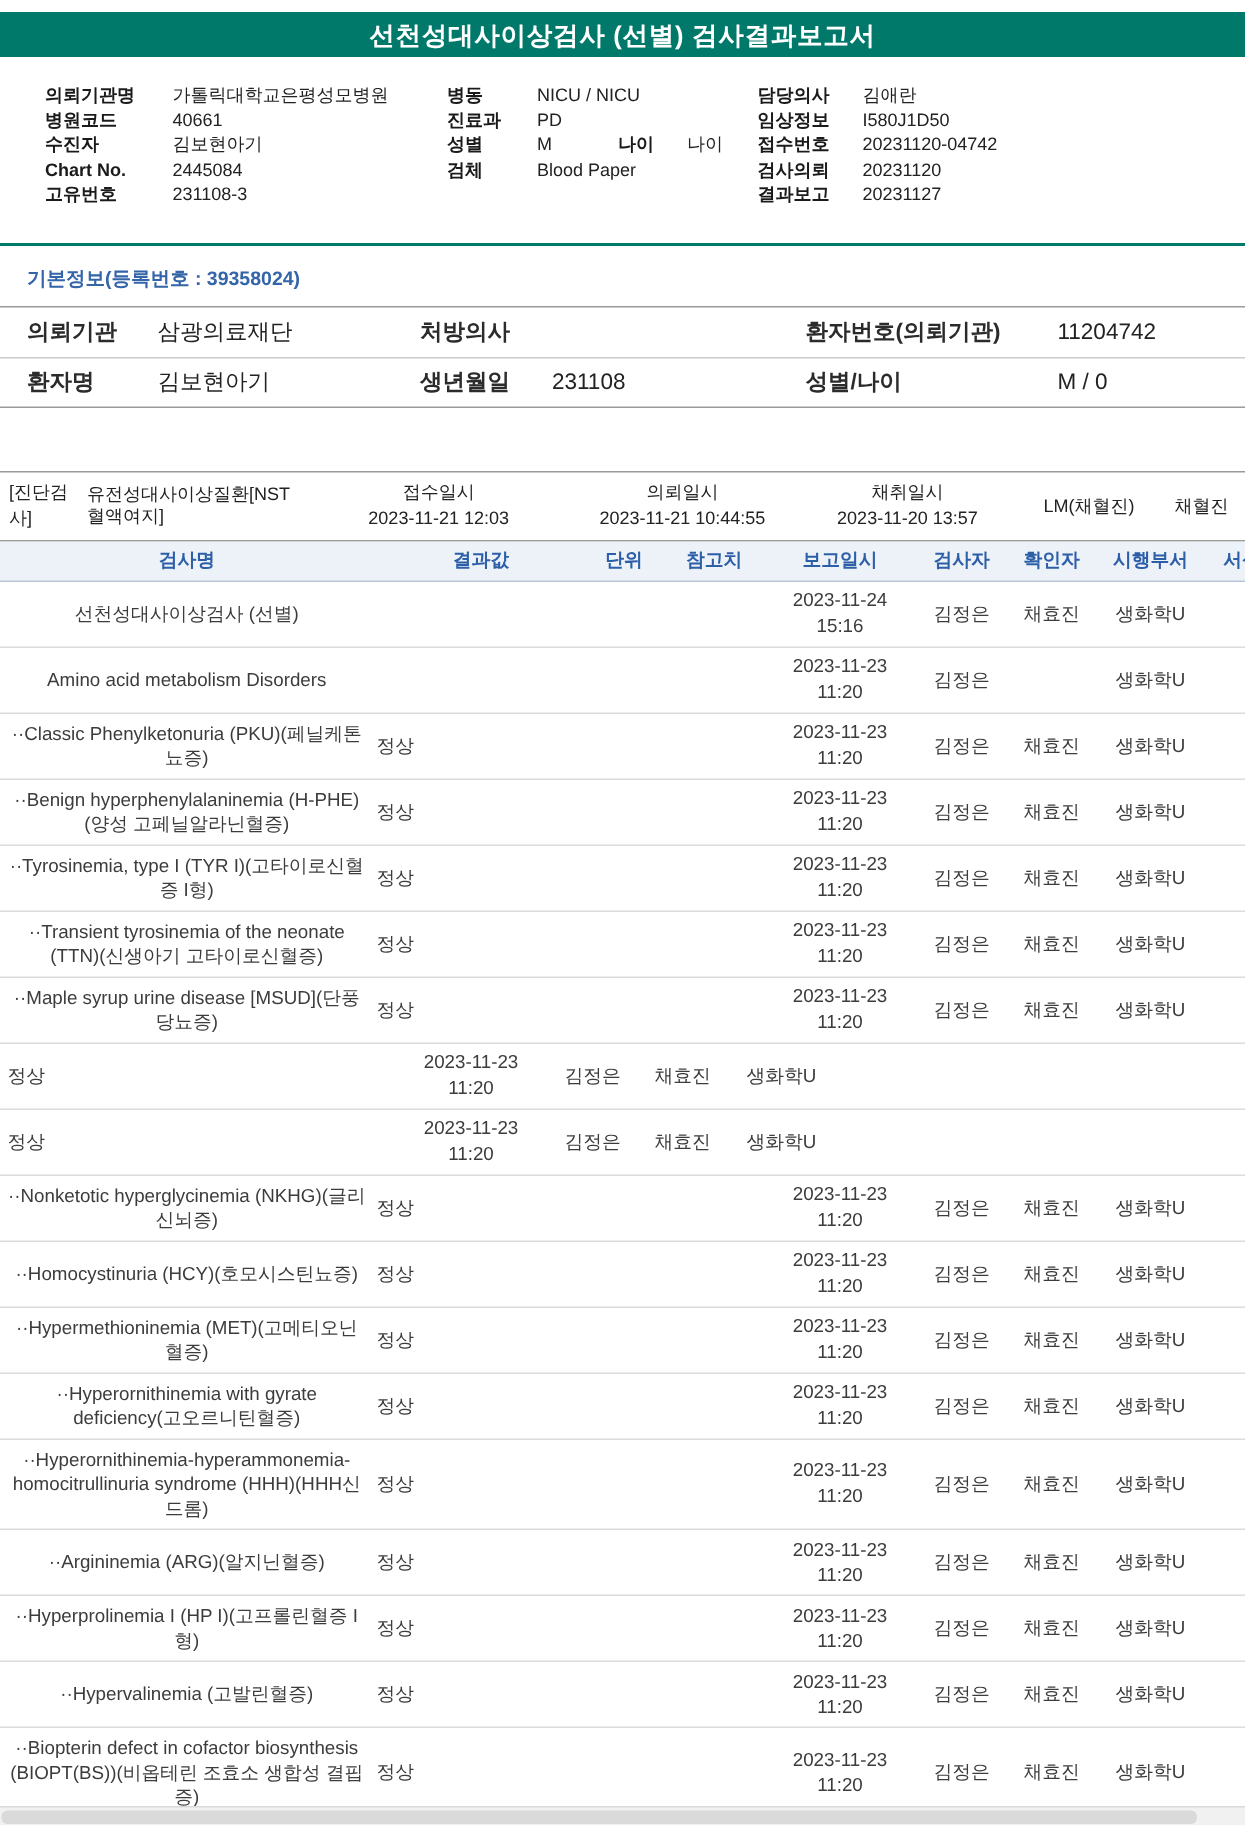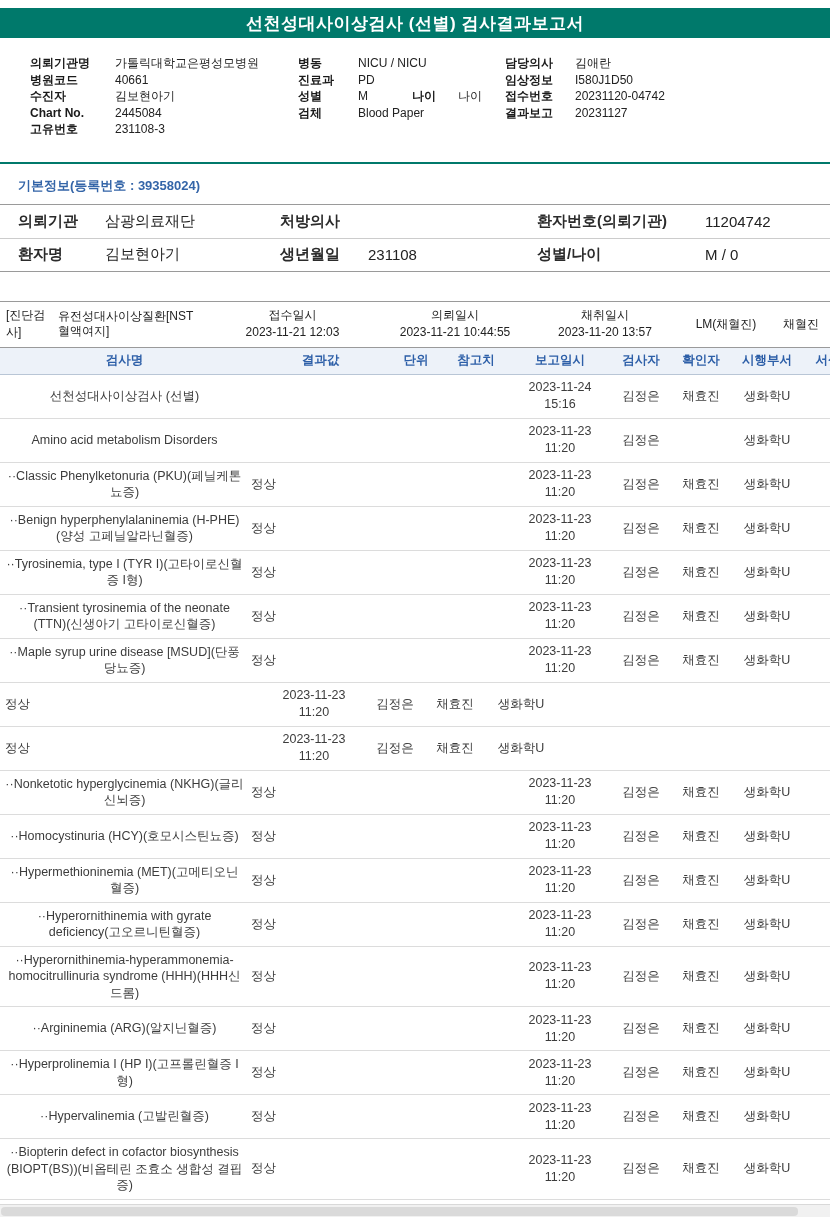--- a/index.html
+++ b/index.html
@@ -53,21 +53,21 @@
   .b-lbl{font-weight:bold;color:#2b2b2b;}
   .bc1{width:105px;padding-left:18px;}
   .bc2{width:175px;}
   .bc3{width:88px;}
   .bc4{width:169px;}
   .bc5{width:168px;}
   .bc6{width:125px;}
 
   
   .order-bar{
-    margin-top:29px;height:47px;
+    margin-top:42px;height:47px;
     border-top:1px solid #9a9a9a;border-bottom:1px solid #9a9a9a;
     display:flex;align-items:center;font-size:12px;color:#222;
   }
   .ob-tag{width:58px;padding-left:6px;}
   .ob-name{width:147px;line-height:15px;}
   .ob-col{text-align:center;line-height:17px;}
   .ob-c1{width:175px;}
   .ob-c2{width:150px;}
   .ob-c3{width:150px;}
   .ob-lm{width:92px;text-align:center;}
@@ -130,20 +130,21 @@
     <div class="info-col info-col2" id="info-middle">
         <div class="info-row"><span class="lbl">병동</span><span class="val">NICU / NICU</span></div>
         <div class="info-row"><span class="lbl">진료과</span><span class="val">PD</span></div>
         <div class="info-row"><span class="lbl">성별</span><span class="val val-fixed">M</span><span class="lbl lbl2">나이</span><span class="val">나이</span></div>
         <div class="info-row"><span class="lbl">검체</span><span class="val">Blood Paper</span></div>
       </div>
     <div class="info-col info-col3" id="info-right">
         <div class="info-row"><span class="lbl">담당의사</span><span class="val">김애란</span></div>
         <div class="info-row"><span class="lbl">임상정보</span><span class="val">I580J1D50</span></div>
         <div class="info-row"><span class="lbl">접수번호</span><span class="val">20231120-04742</span></div>
+        <div class="info-row"><span class="lbl">검사의뢰</span><span class="val">20231120</span></div>
         <div class="info-row"><span class="lbl">결과보고</span><span class="val">20231127</span></div>
       </div>
   </div>
 
   <div class="teal-rule"></div>
 
   <div class="section-title">기본정보(등록번호 : 39358024)</div>
 
   <div class="basic-table">
     <div class="b-row">

